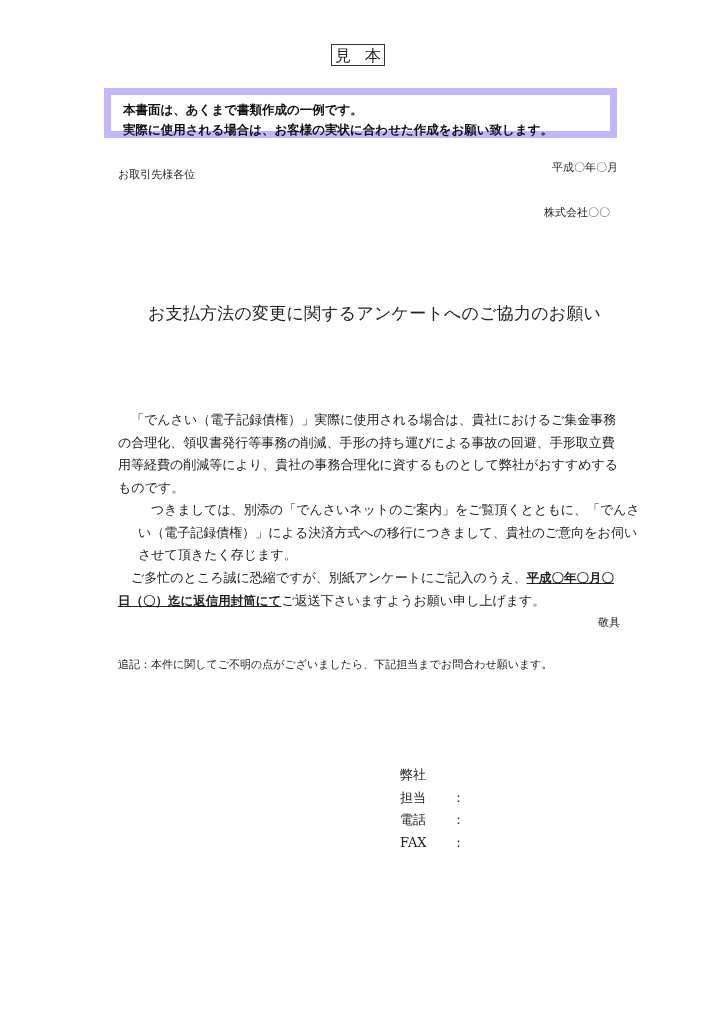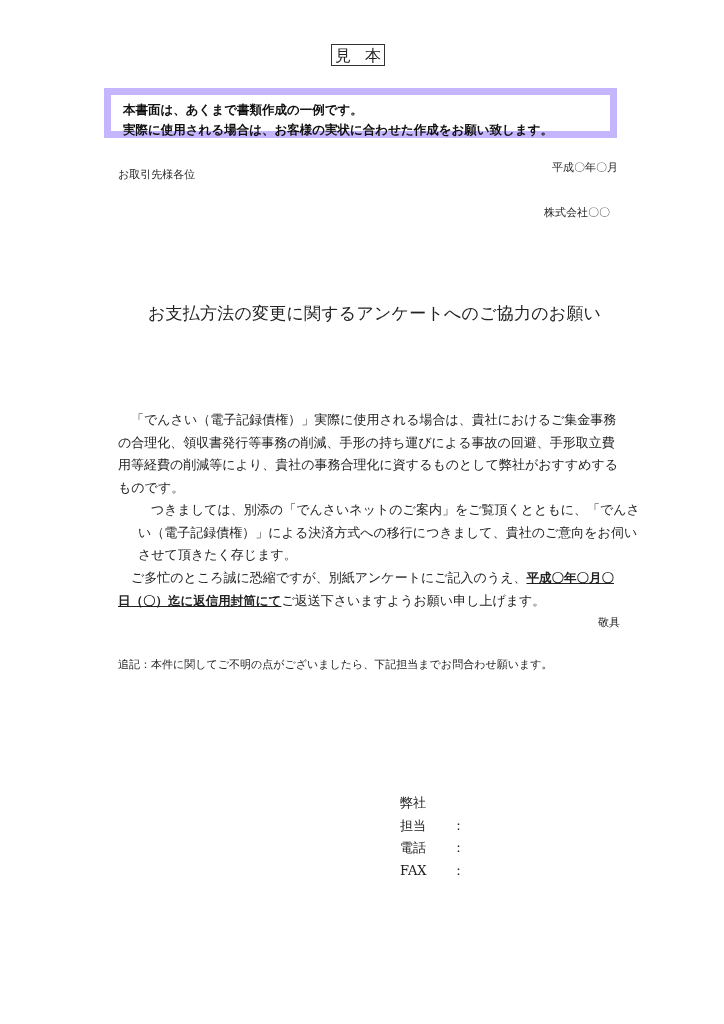--- a/index.html
+++ b/index.html
@@ -21,21 +21,21 @@
     padding: 5px 0 0 12px;
     font-family: "DejaVu Sans", "Liberation Sans", sans-serif;
     font-weight: bold; font-size: 12.5px; line-height: 20px; color: #111;
   }
   .line { font-size: 11px; line-height: 22px; white-space: nowrap; }
   .right { text-align: right; }
   .title { font-size: 17px; left: 148px; top: 265px; white-space: nowrap; letter-spacing: 0.2px; margin-top: 37px; }
   .para { left: 118px; width: 505px; font-size: 13px; line-height: 22.5px; }
   .para p { margin: 0; }
   .ul { text-decoration: underline; font-family: "DejaVu Sans","Liberation Sans",sans-serif; font-weight: bold; font-size: 12.5px; }
-  .contact { left: 400px; top: 764px; font-size: 13px; margin-top: 28px; }
+  .contact { left: 400px; top: 764px; font-size: 13px; }
   .contact .row { height: 22.5px; line-height: 22.5px; display: flex; }
   .contact .lbl { width: 52px; }
 </style>
 </head>
 <body>
 
 <div class="abs sample-label">
   <span>見</span>
   <span>本</span>
 </div>

